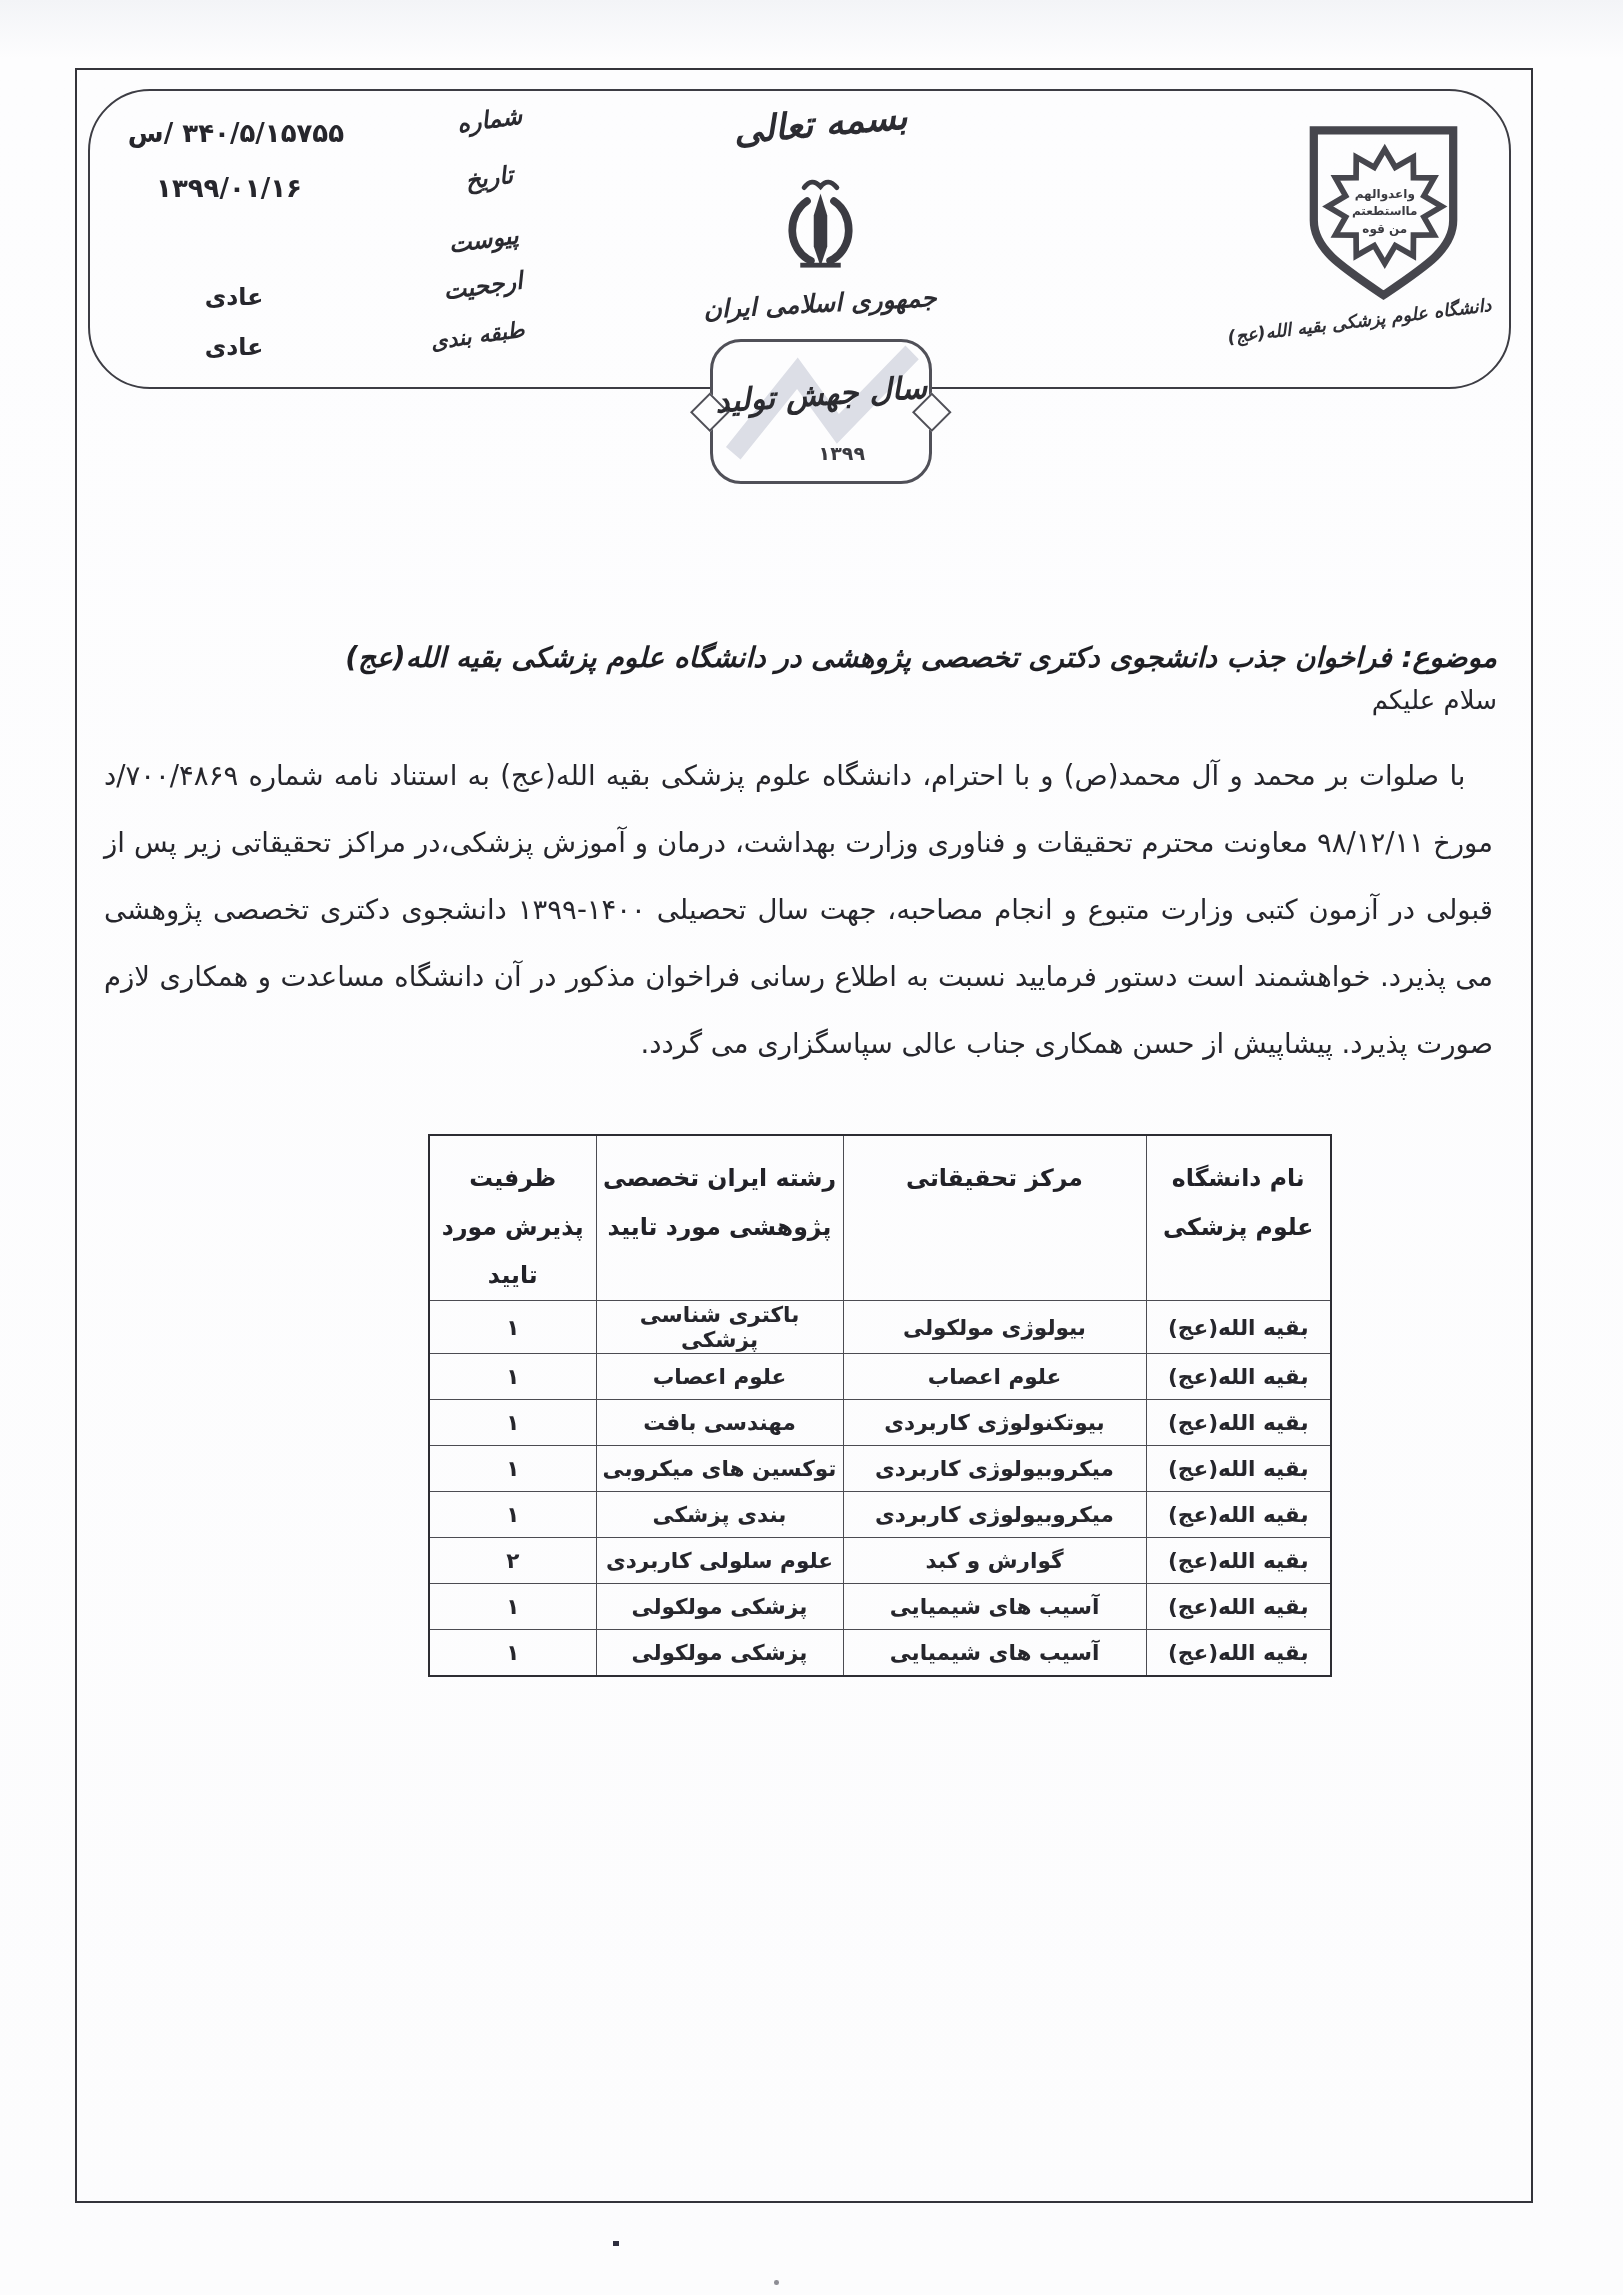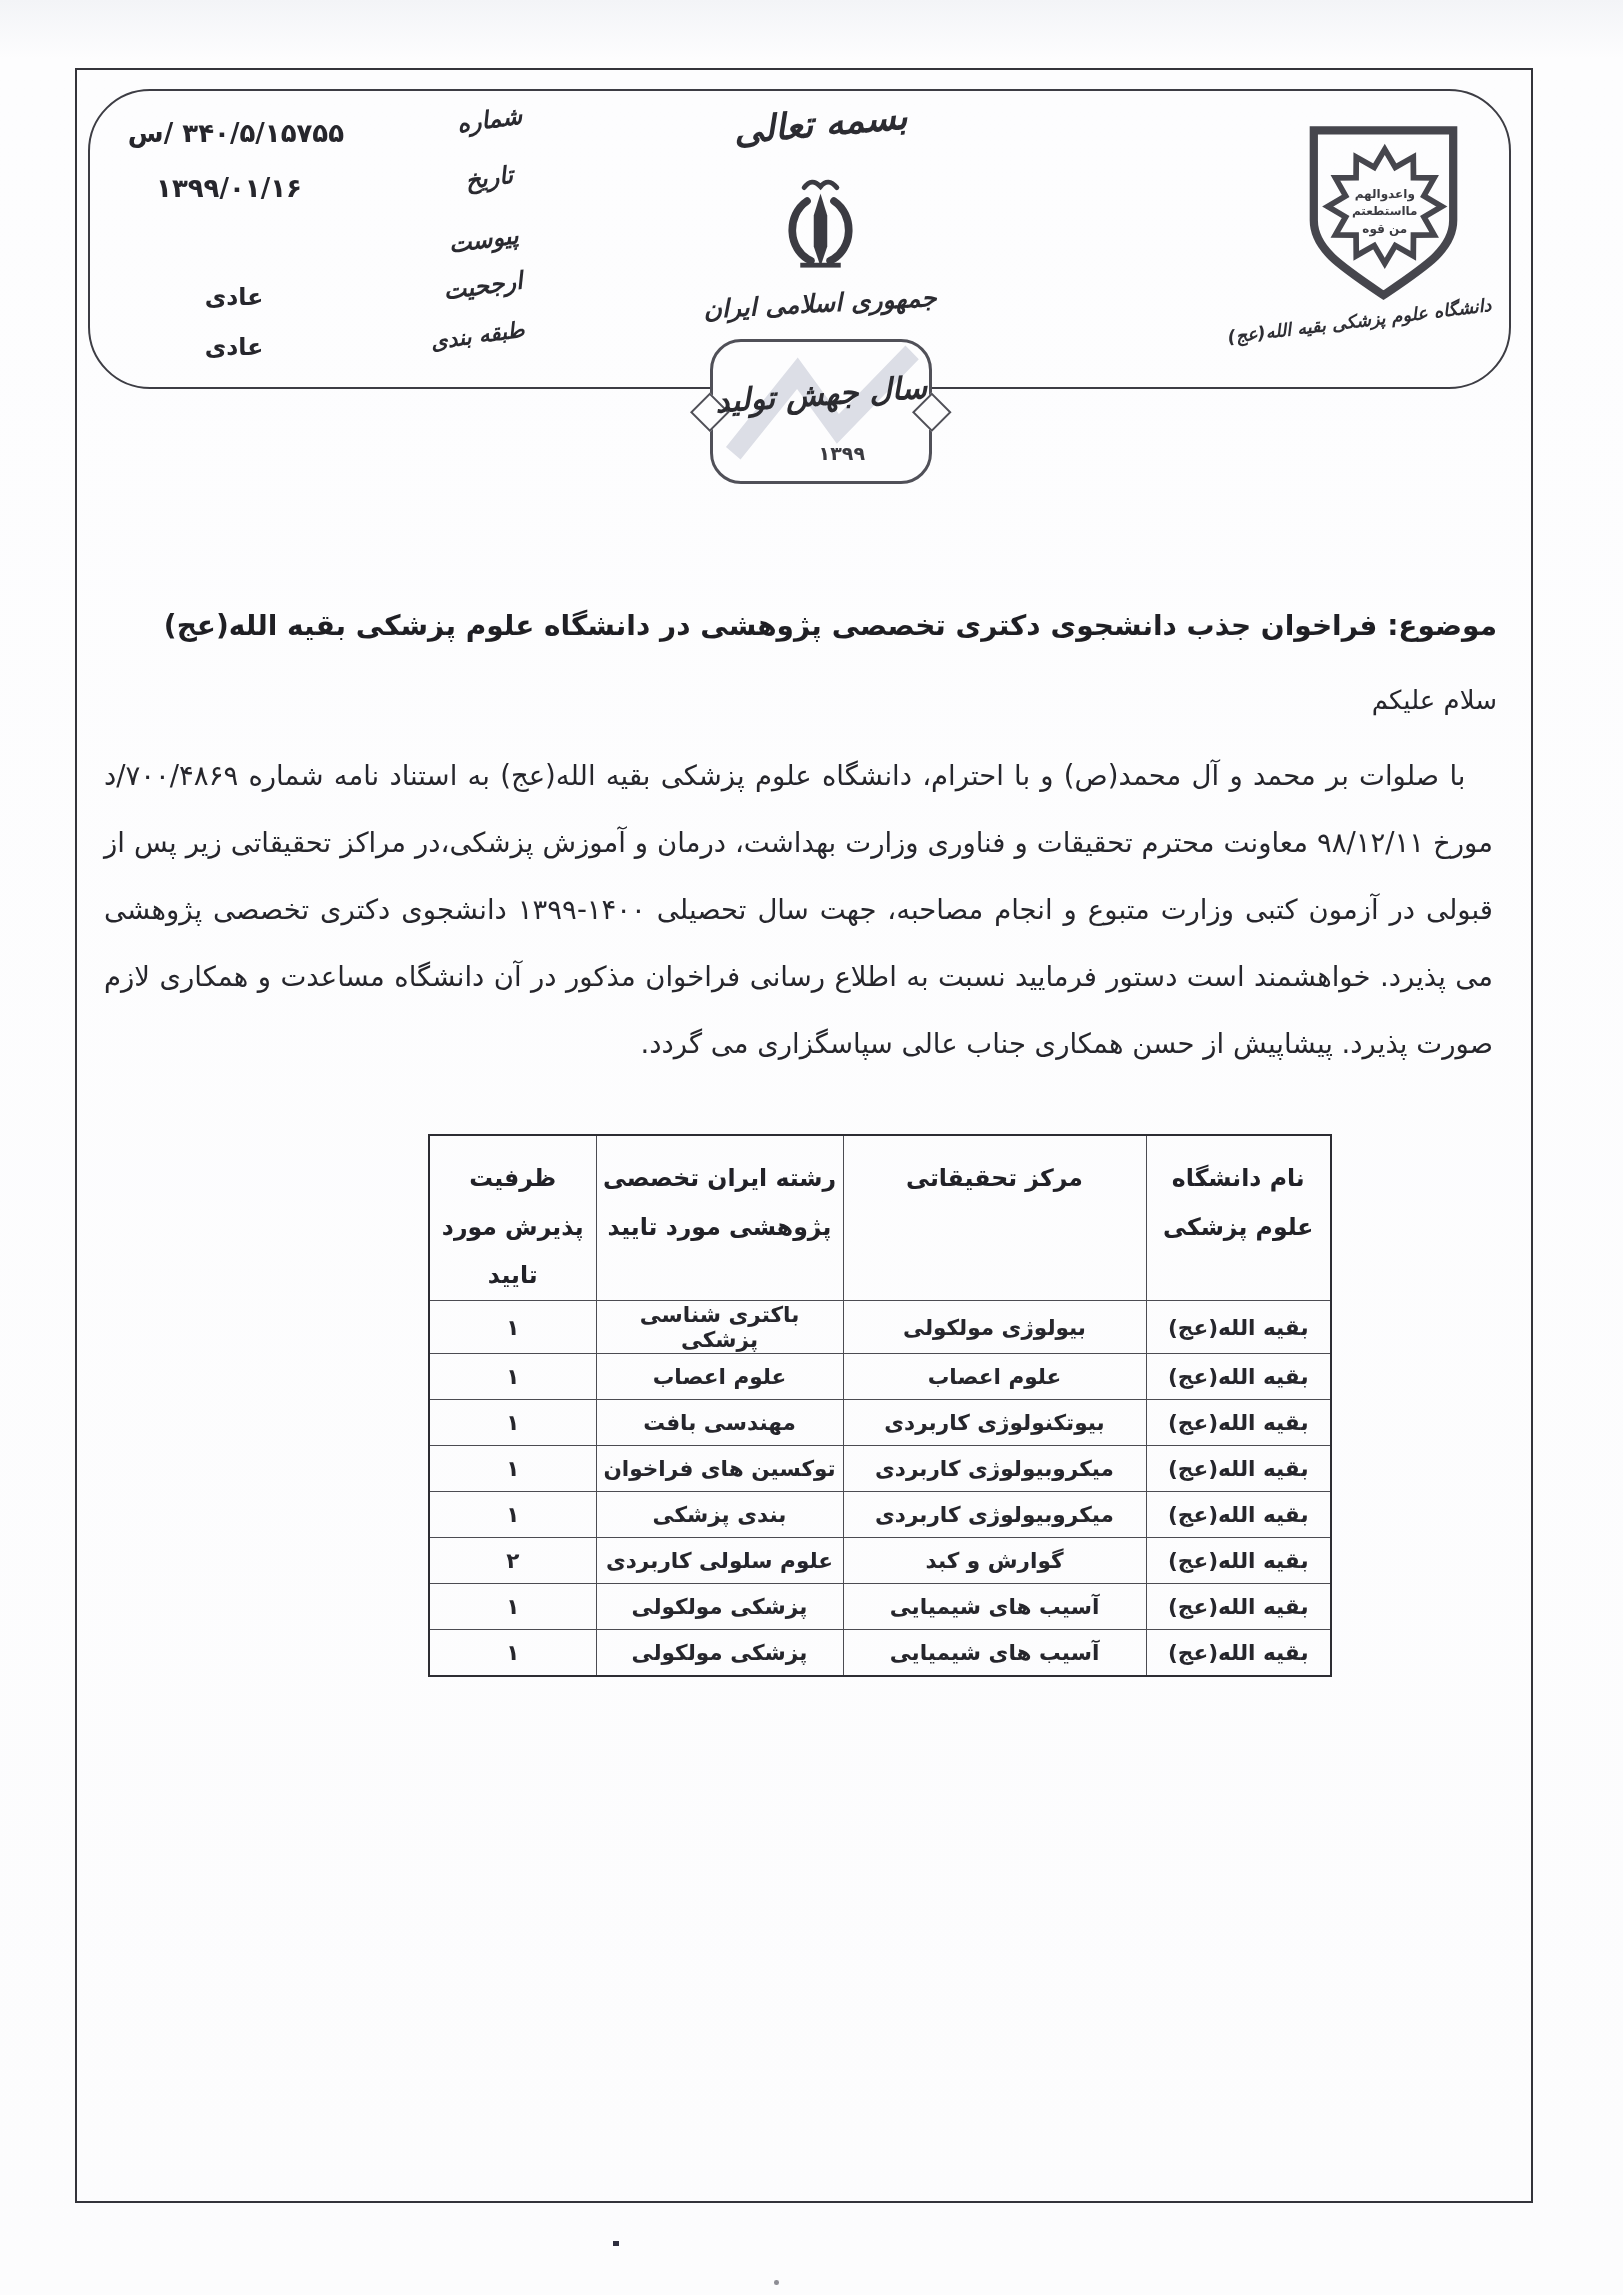--- a/index.html
+++ b/index.html
@@ -73,22 +73,22 @@
     position:absolute; left:1276px; top:308px; width:216px; text-align:center;
     font-size:17.7px; font-weight:bold; font-style:italic; transform:rotate(-7deg);
     color:#2e2e34; white-space:nowrap;
   }
   
   .recipient {
     position:absolute; right:126px; top:542px; font-size:28px; font-weight:bold;
     color:#1f1f24; white-space:nowrap;
   }
   .subject {
-    position:absolute; right:126px; top:609px; font-size:28px; font-weight:bold;
-    color:#1f1f24; white-space:nowrap;
+    position:absolute; right:126px; top:641px; font-size:28px; font-weight:bold;
+    color:#1f1f24; white-space:nowrap;font-style:italic;
   }
   .salutation {
     position:absolute; right:126px; top:685px; font-size:26px; color:#26262c;
   }
   .body-text {
     position:absolute; right:126px; top:738px; width:1389px; margin:4px;
     font-size:27.5px; line-height:67px; text-align:justify; text-indent:27.5px;
     color:#26262c;
   }
   
@@ -197,21 +197,21 @@
     <tr>
       <td>بقیه الله(عج)</td>
       <td>بیوتکنولوژی کاربردی</td>
       <td>مهندسی بافت</td>
       <td>۱</td>
     </tr>
 
     <tr>
       <td>بقیه الله(عج)</td>
       <td>میکروبیولوژی کاربردی</td>
-      <td>توکسین های فراخوان</td>
+      <td>توکسین های میکروبی</td>
       <td>۱</td>
     </tr>
 
     <tr>
       <td>بقیه الله(عج)</td>
       <td>میکروبیولوژی کاربردی</td>
       <td>بندی پزشکی</td>
       <td>۱</td>
     </tr>
 

